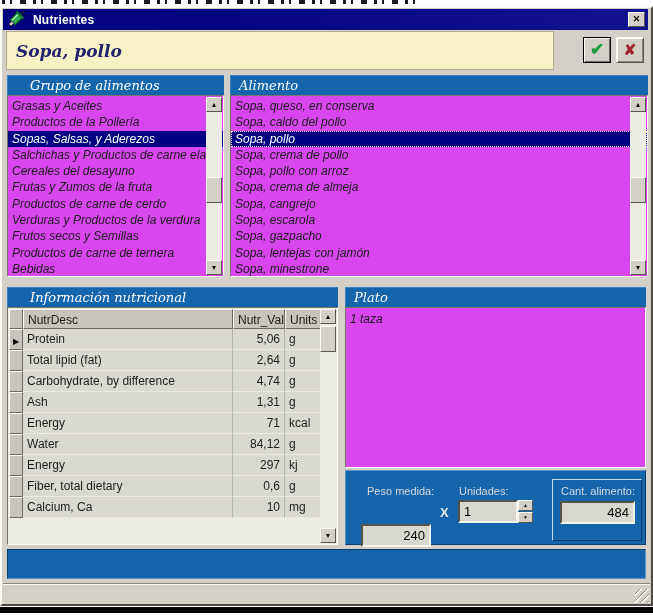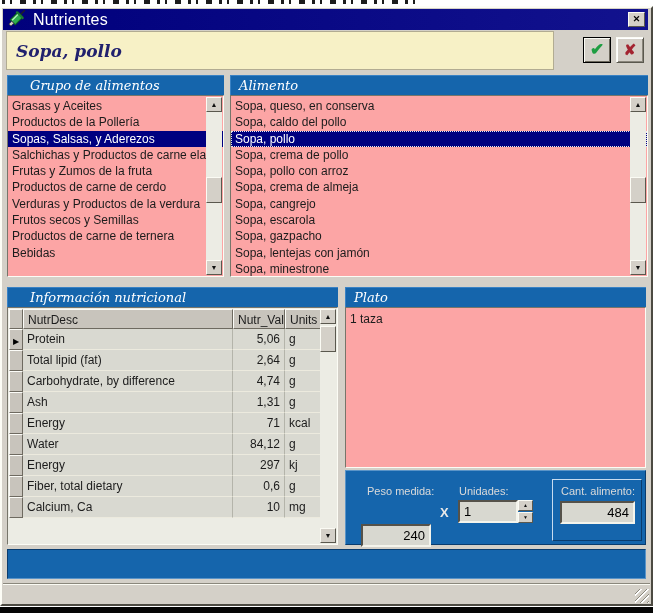--- a/index.html
+++ b/index.html
@@ -13,21 +13,21 @@
 
   .window { position:absolute; left:0; top:6px; width:653px; height:600px; background:#d4d0c8;
     border:2px solid; border-color:#fdfdf6 #4c4a42 #4c4a42 #fdfdf6; }
 
   .black-band { position:absolute; left:0; top:607px; width:653px; height:6px; background:#050505; }
 
   
   .titlebar { position:absolute; left:1px; top:1px; width:645px; height:21px;
     background:linear-gradient(90deg,#00007c,#12128e); display:flex; align-items:center; }
   .app-icon { position:absolute; left:2px; top:-3px; width:24px; height:24px; }
-  .title-text { color:#ffffff; font-weight:normal; font-size:16px; margin-left:30px; letter-spacing:.2px; }
+  .title-text { color:#ffffff; font-weight:bold; font-size:12px; margin-left:30px; letter-spacing:.2px; }
   .close-btn { position:absolute; right:3px; top:3px; width:17px; height:15px; background:#d4d0c8;
     border:1px solid; border-color:#fbfbf4 #5a584e #5a584e #fbfbf4; color:#000;
     font-size:9px; font-weight:bold; text-align:center; line-height:13px; cursor:default; }
 
   
   .banner { position:absolute; left:4px; top:23px; width:548px; height:39px; background:#f7f1c6;
     border:1px solid #b2ac92; display:flex; align-items:center; }
   .banner-text { font-family:"DejaVu Serif", serif; font-style:italic; font-weight:bold;
     font-size:17px; color:#21216e; margin-left:9px; }
   .ok-btn, .cancel-btn { position:absolute; top:29px; width:28px; height:26px; background:#d4d0c8;
@@ -38,21 +38,21 @@
     box-shadow: inset 1px 1px 0 #ffffff, inset -1px -1px 0 #8a867c; color:#a32430; font-size:15px; }
 
   
   .hdr { position:absolute; height:20px; background:#1565ac; color:#ffffff;
     font-family:"DejaVu Serif", serif; font-style:italic; font-size:13px; line-height:20px;
     border-top:1px solid #3a82c4; border-left:1px solid #3a82c4; }
   .hdr span { margin-left:22px; }
   .hdr.tight span { margin-left:8px; }
 
   
-  .listbox { position:absolute; background:#fca5a5; border:1px solid; border-color:#77756a #fcfcf5 #fcfcf5 #77756a; overflow:hidden; }
+  .listbox { position:absolute; background:#d946ef; border:1px solid; border-color:#77756a #fcfcf5 #fcfcf5 #77756a; overflow:hidden;font-style:italic; }
   .li { height:16.3px; line-height:16px; font-size:12px; color:#1c1c1c; padding-left:4px;
     white-space:nowrap; overflow:hidden; cursor:default; }
   .li.sel { background:#000080; color:#ffffff; }
   .li.sel.focus { outline:1px dotted #e8e8e8; outline-offset:-1px; }
 
   
   .vscroll { position:absolute; top:1px; bottom:1px; width:16px; background:#ecece4; }
   .sbtn { position:absolute; left:0; width:16px; height:15px; background:#d4d0c8;
     border:1px solid; border-color:#fbfbf4 #5a584e #5a584e #fbfbf4; text-align:center; }
   .sbtn.up { top:0; } .sbtn.down { bottom:0; }
@@ -145,20 +145,21 @@
     <div class="hdr tight" style="left:228px; top:67px; width:418px;">
       <span>Alimento</span>
     </div>
 
     <div class="listbox" style="left:5px; top:87px; width:217px; height:182px;">
       <div style="padding-top:2px; margin-right:17px;">
         <div class="li">Grasas y Aceites</div>
         <div class="li">Productos de la Pollería</div>
         <div class="li sel" style="margin-right:-17px;">Sopas, Salsas, y Aderezos</div>
         <div class="li" style="margin-right:-17px;">Salchichas y Productos de carne elabo</div>
+        <div class="li">Cereales del desayuno</div>
         <div class="li">Frutas y Zumos de la fruta</div>
         <div class="li">Productos de carne de cerdo</div>
         <div class="li">Verduras y Productos de la verdura</div>
         <div class="li">Frutos secos y Semillas</div>
         <div class="li">Productos de carne de ternera</div>
         <div class="li">Bebidas</div>
       </div>
       <div class="vscroll" style="right:1px;">
         <div class="sbtn up">
             <span class="arr">▲</span>

